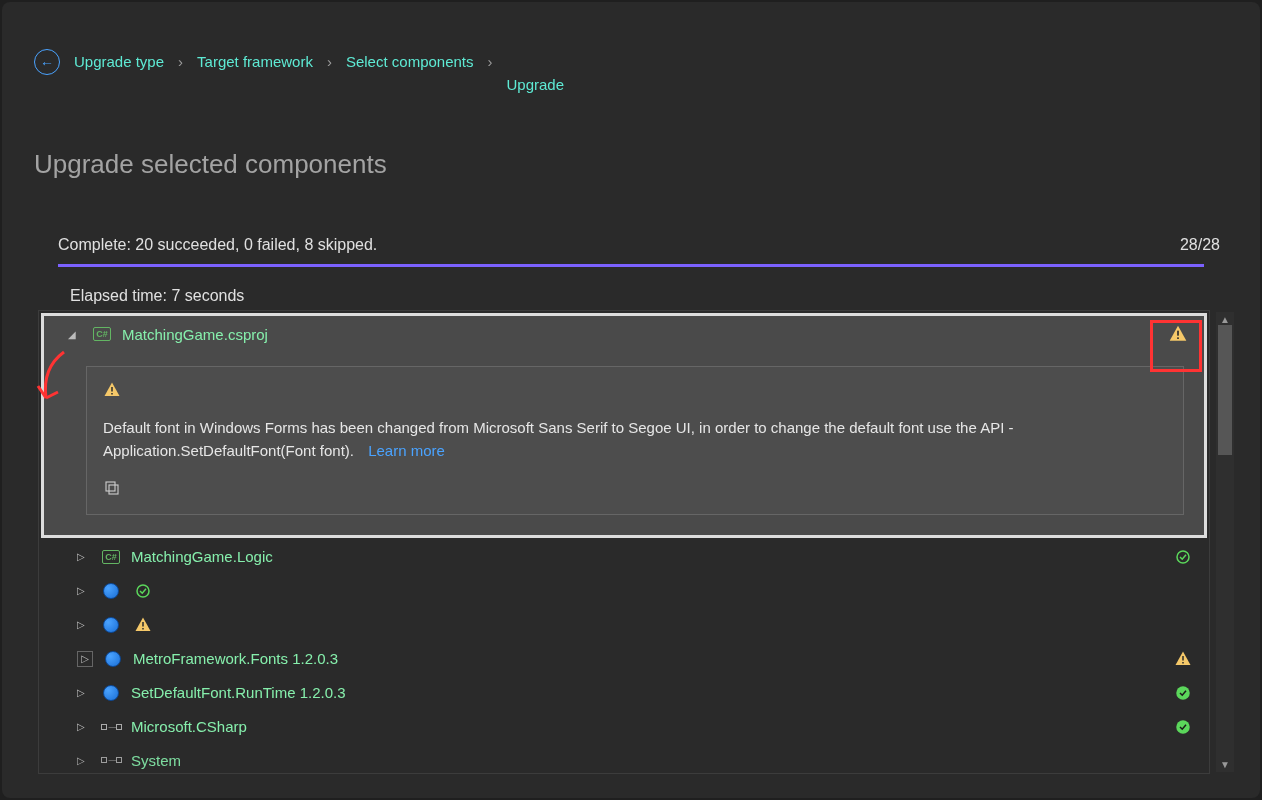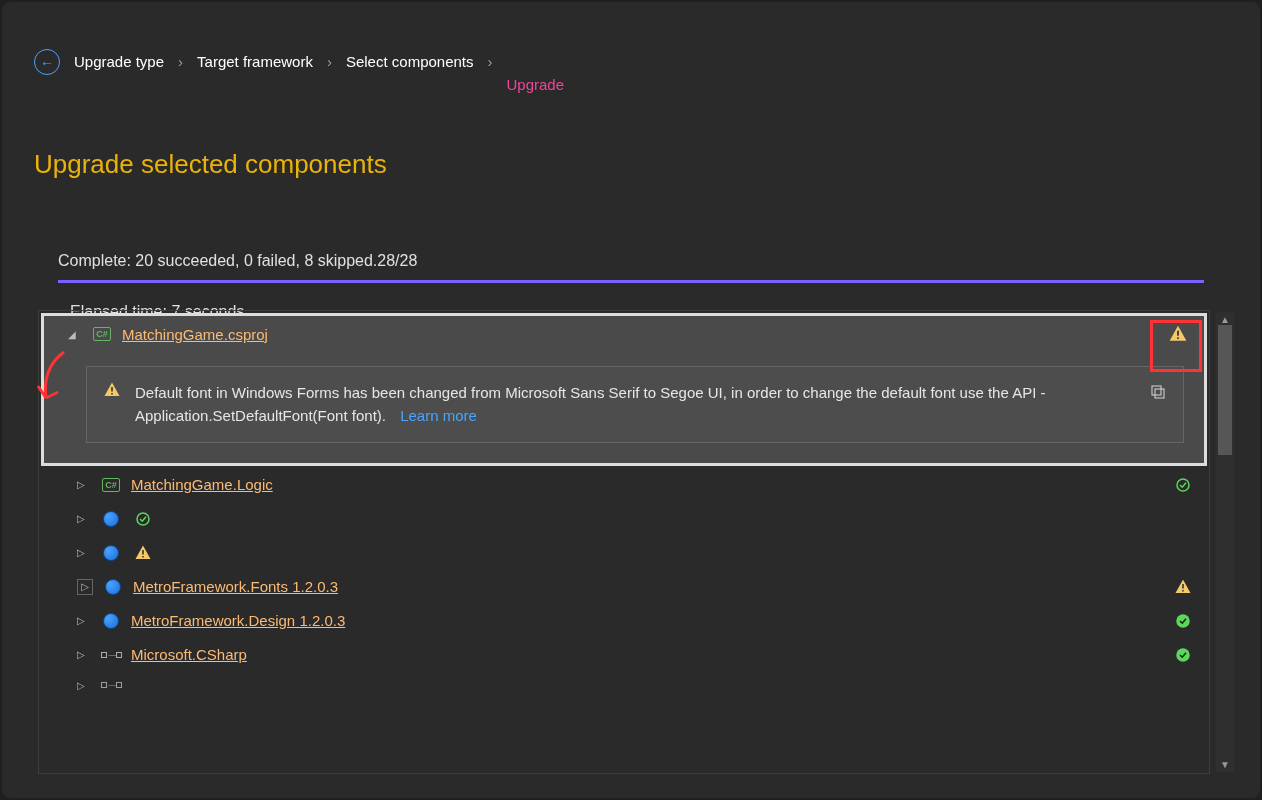--- a/index.html
+++ b/index.html
@@ -18,48 +18,48 @@
   background: #2a2a2a;
   border-radius: 8px;
   padding: 28px 32px 0 32px;
   overflow: hidden;
 }
 
 
 .crumb-row { display: flex; align-items: center; gap: 14px; font-size: 15px; }
 .back-btn { width: 26px; height: 26px; border-radius: 50%; border: 1.5px solid #4aa3ff; display: flex; align-items: center; justify-content: center; cursor: pointer; }
 .back-arrow { color: #4aa3ff; font-size: 14px; position: relative; top:-1px; }
-.crumb-link { color: #ffffff; cursor: pointer; }
+.crumb-link { color: #5eead4; cursor: pointer; }
 .crumb-sep { color: #9b9b9b; }
-.crumb-current { color: #ec4899; margin-top: 46px; }
-
-.page-title { font-size: 26px; font-weight: 400; color: #eab308; margin-top: 56px; margin-bottom: 72px; }
-
-.progress-row { display: flex; align-items: baseline; padding: 0 8px 0 24px; font-size: 16px; color: #e0e0e0; }
+.crumb-current { color: #5eead4; margin-top: 46px; }
+
+.page-title { font-size: 26px; font-weight: 400; color: #a3a3a3; margin-top: 56px; margin-bottom: 56px; }
+
+.progress-row { display: flex; align-items: baseline; justify-content: space-between; padding: 0 8px 0 24px; font-size: 16px; color: #e0e0e0; }
 .progress-bar-wrap { margin: 10px 24px 0 24px; height: 3px; background: #3a3a3a; position: relative; }
 .progress-bar { height: 100%; background: #7b61ff; width: 100%; }
 .elapsed { margin: 20px 0 0 36px; font-size: 16px; }
 
 .tree-wrap { position: absolute; left: 36px; right: 50px; top: 308px; bottom: 24px; border: 1px solid #3c3c3c; overflow: hidden; }
 .scrollbar { position: absolute; right: 26px; top: 310px; bottom: 26px; width: 18px; background: #2f2f2f; display: flex; flex-direction: column; justify-content: space-between; align-items: center; padding: 2px 0; }
 .sb-arrow { color: #999; font-size: 10px; cursor: pointer; user-select: none; }
 .sb-track { flex: 1; width: 100%; position: relative; }
 .sb-thumb { position: absolute; top: 0; left: 2px; right: 2px; height: 130px; background: #565656; }
 
 .tree { padding: 0; font-size: 15px; }
 .tree-row { display: flex; align-items: center; padding: 8px 14px 8px 14px; gap: 10px; position: relative; }
 .tree-row .expander { width: 14px; color: #bbb; font-size: 10px; user-select: none; cursor: pointer; }
 .tree-row .expander.outlined { border: 1px solid #666; width: 16px; height: 16px; display: flex; align-items:center; justify-content:center; }
 .tree-row .icon-slot { width: 20px; display: flex; align-items:center; justify-content:center; }
-.tree-row .label { flex: 1; color: #fdba74; white-space: nowrap; text-decoration: underline; }
+.tree-row .label { flex: 1; color: #86efac; white-space: nowrap; }
 .tree-row .status { width: 24px; display:flex; align-items:center; justify-content:center; }
 .indent1 { padding-left: 38px; }
 .highlighted-group { border: 3px solid #ddd; background: #4a4a4a; margin: 2px; }
 .highlighted-group .tree-row { background: transparent; padding-left: 24px; }
-.warn-box { margin: 14px 20px 20px 42px; border: 1px solid #666; padding: 14px 16px; display: flex; gap: 14px; align-items: flex-start; background: rgba(255,255,255,0.02); }
+.warn-box { margin: 14px 20px 20px 42px; border: 1px solid #666; padding: 14px 16px; display: flex; gap: 14px; align-items: flex-start; background: rgba(255,255,255,0.02); flex-direction: column; }
 .warn-text { flex: 1; color: #e6e6e6; line-height: 1.55; font-size: 15px; }
 .warn-text .learn { color: #4aa3ff; cursor: pointer; margin-left: 10px; }
 .copy-btn { color: #ccc; cursor: pointer; padding-top: 2px; }
 
 .red-callout { position: absolute; top: 320px; right: 60px; width: 52px; height: 52px; border: 3px solid #f33; pointer-events: none; }
 .red-arrow { position: absolute; top: 348px; left: 36px; width: 48px; height: 70px; pointer-events: none; }
 .red-arrow svg { width: 100%; height: 100%; }
 
 
 .ico-warn { fill: #f5c869; }
@@ -188,21 +188,21 @@
                 <rect x="11" y="8" width="2" height="6" fill="#2a2a2a"></rect>
                 <rect x="11" y="16" width="2" height="2" fill="#2a2a2a"></rect>
               </svg>
             </span>
           </div>
           <div class="tree-row indent1">
             <span class="expander">▷</span>
             <span class="icon-slot">
               <span class="ico-nuget"></span>
             </span>
-            <span class="label">MetroFramework.Design 1.2.0.3</span>
+            <span class="label">SetDefaultFont.RunTime 1.2.0.3</span>
             <span class="status">
               <svg viewBox="0 0 24 24" width="18" height="18">
                 <circle cx="12" cy="12" r="9" fill="#5bd75b"></circle>
                 <path d="M8 12 L11 15 L16 9" fill="none" stroke="#1b1b1b" stroke-width="2"></path>
               </svg>
             </span>
           </div>
           <div class="tree-row indent1">
             <span class="expander">▷</span>
             <span class="icon-slot">
@@ -222,20 +222,21 @@
           </div>
           <div class="tree-row indent1" style="opacity: 0.9; margin-bottom: -18px;">
             <span class="expander">▷</span>
             <span class="icon-slot">
               <span class="ico-ref">
                 <span></span>
                 <span class="arr">—</span>
                 <span></span>
               </span>
             </span>
+            <span class="label">System</span>
             <span class="status"></span>
           </div>
         </div>
 
     </div>
   </div>
 
   <div class="scrollbar">
     <span class="sb-arrow">▲</span>
     <div class="sb-track">

